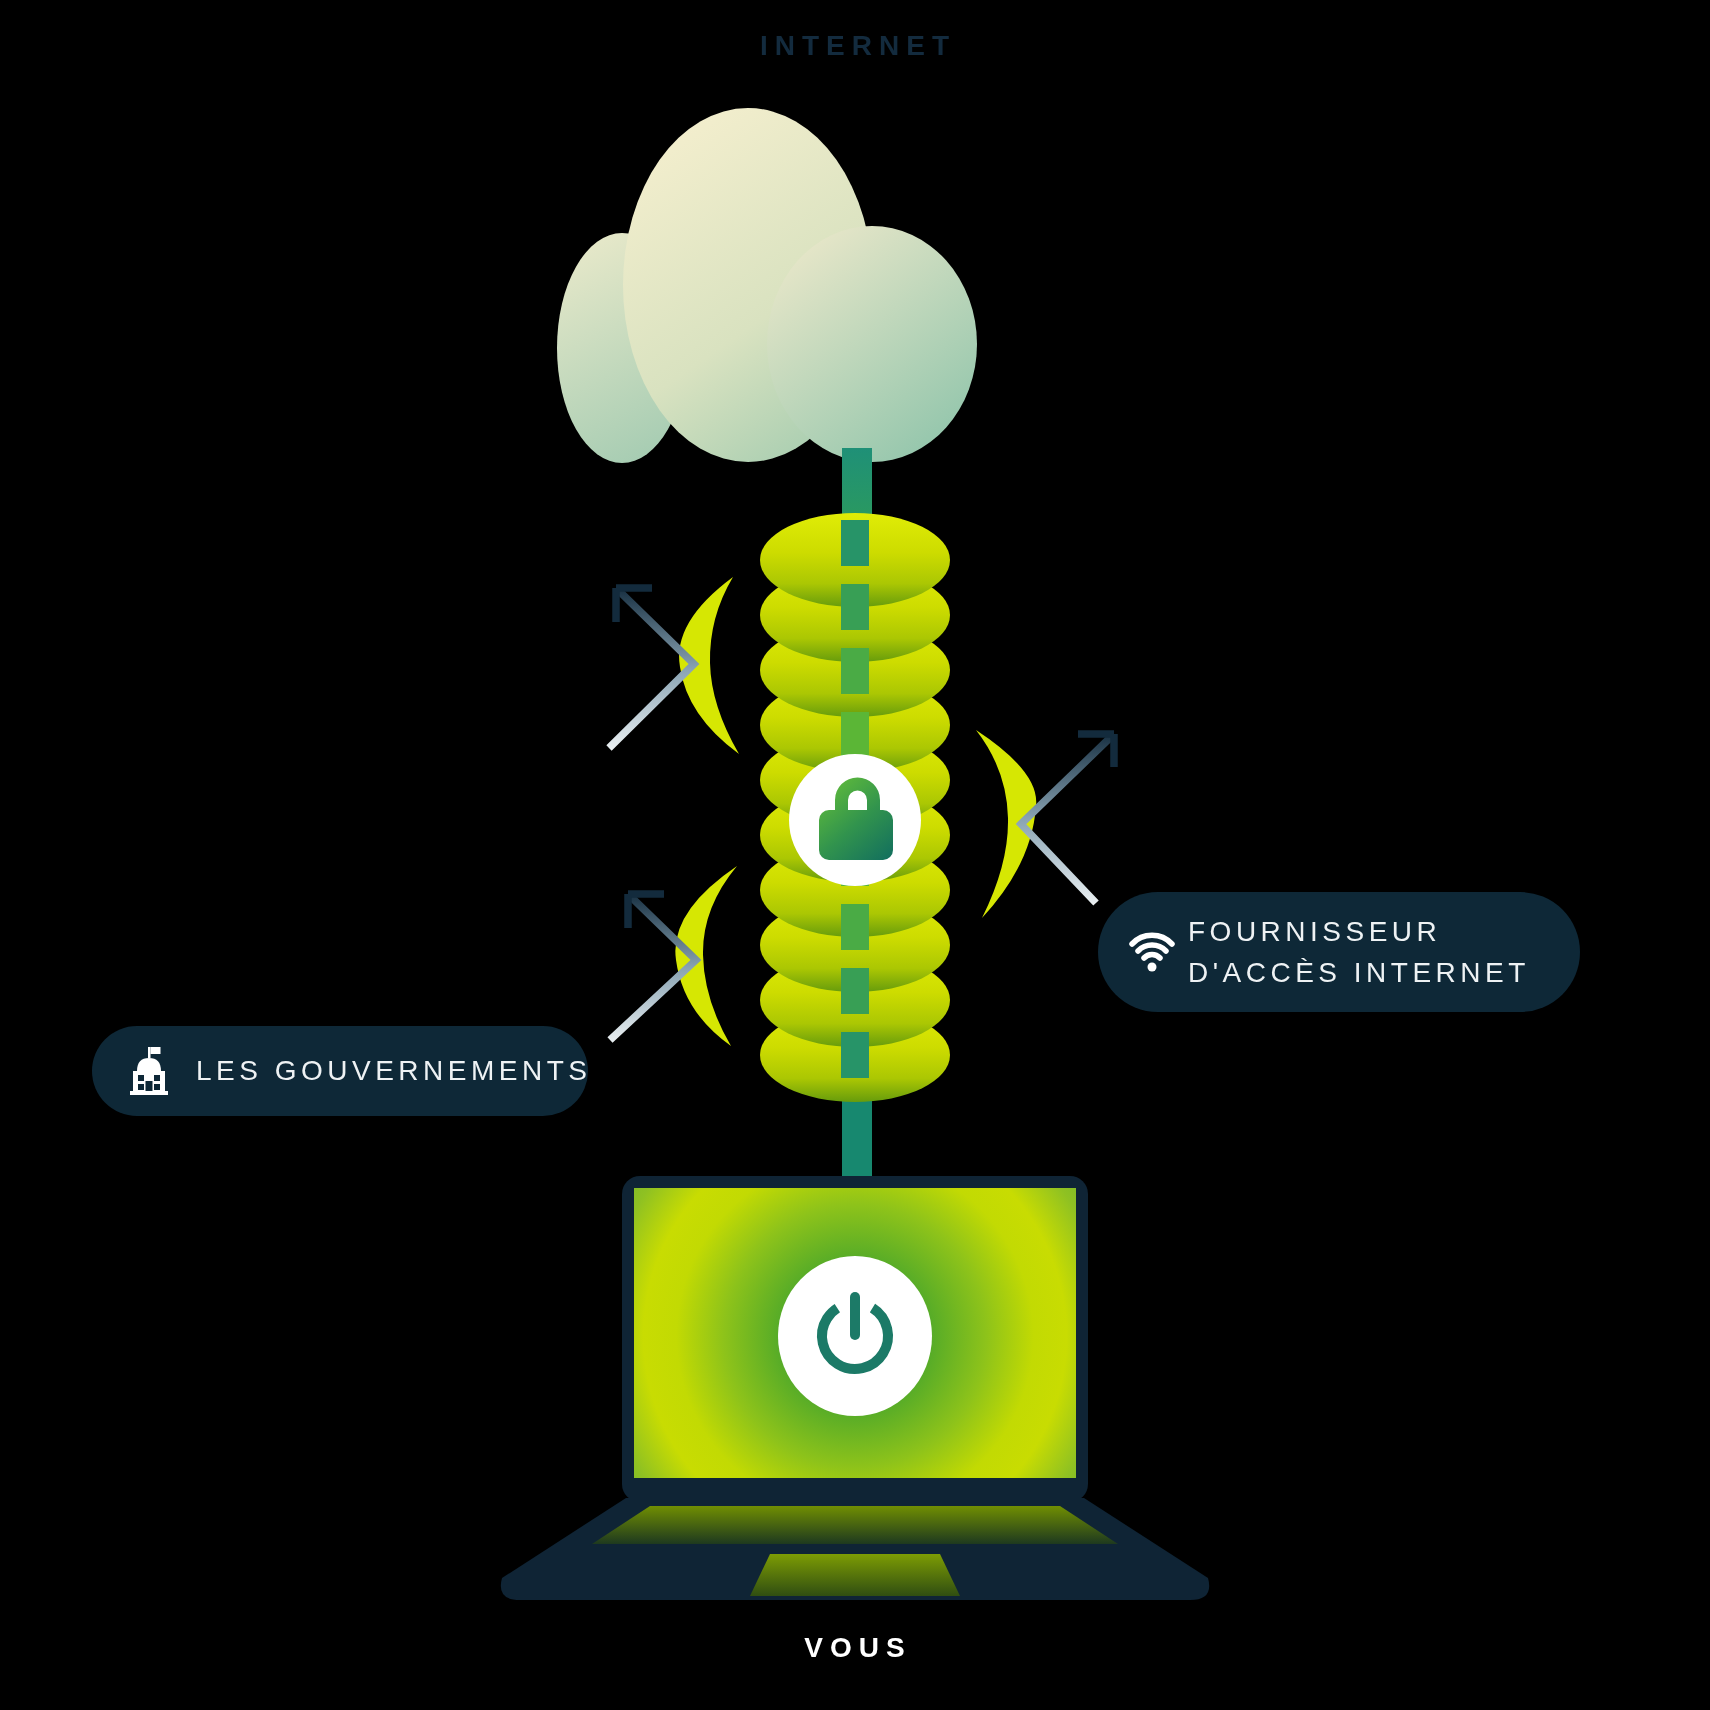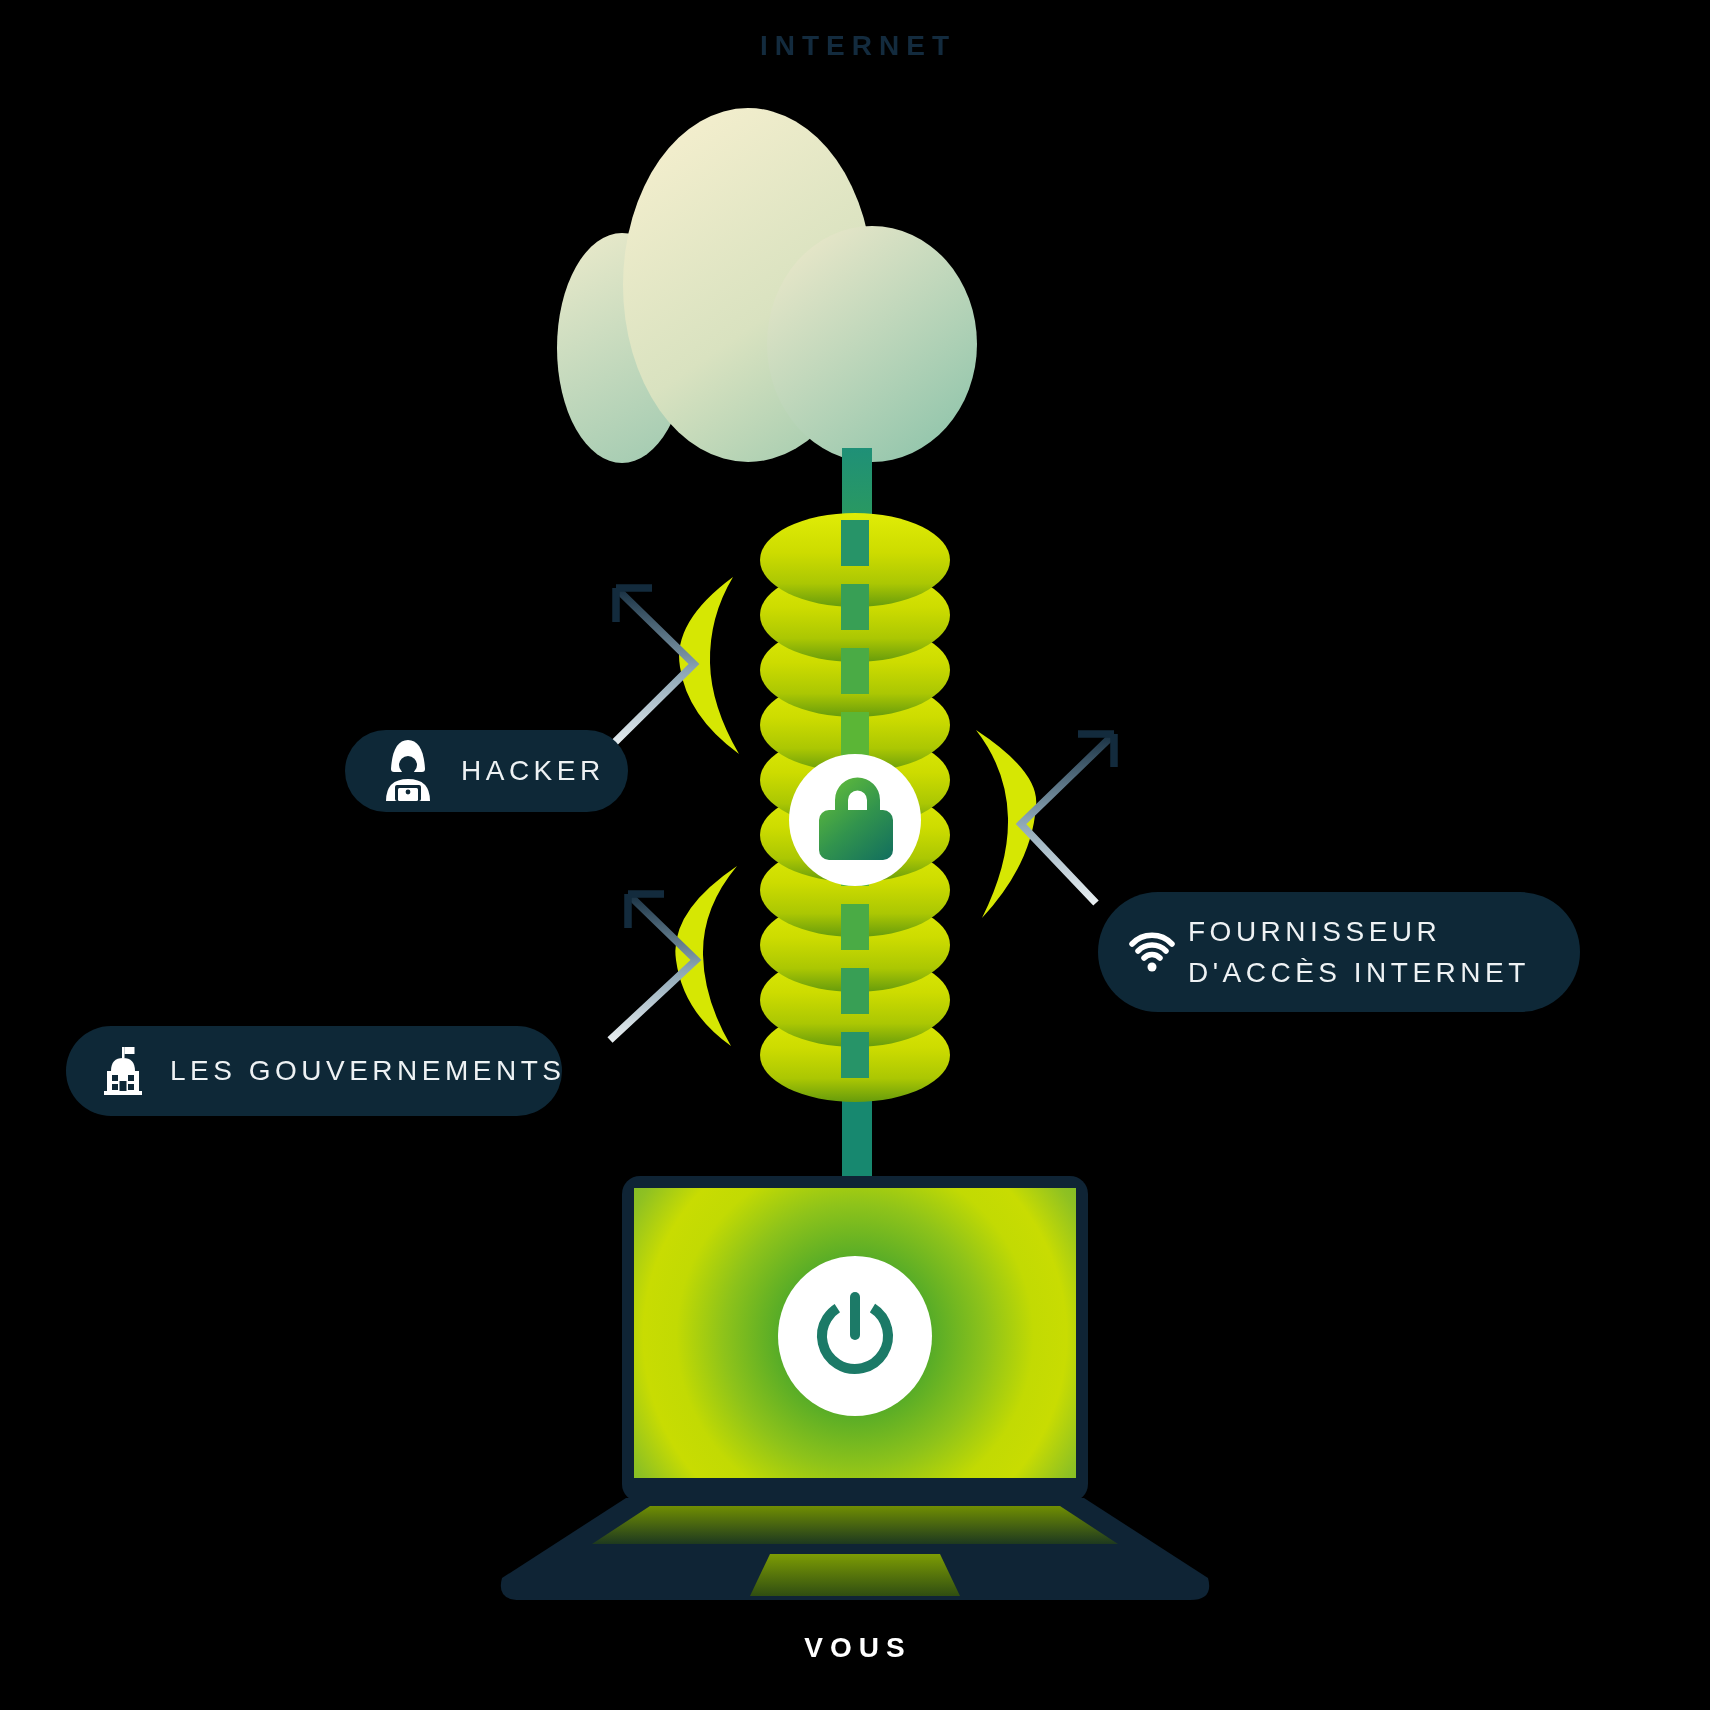--- a/index.html
+++ b/index.html
@@ -31,21 +31,21 @@
     font-size:28px;
     font-weight:500;
     letter-spacing:4.5px;
     line-height:1;
     box-sizing:border-box;
   }
   .pill .icon{flex:0 0 auto;display:flex;align-items:center;justify-content:center;}
   .pill-hacker{left:345px;top:730px;width:283px;height:82px;padding-left:36px;gap:26px;}
   .pill-isp{left:1098px;top:892px;width:482px;height:120px;padding-left:30px;gap:12px;}
   .pill-isp .lines{display:flex;flex-direction:column;gap:13px;}
-  .pill-gov{left:66px;top:1026px;width:496px;height:90px;padding-left:36px;gap:26px;}
+  .pill-gov{left:92px;top:1026px;width:496px;height:90px;padding-left:36px;gap:26px;}
   .nowrap{white-space:nowrap;}
 </style>
 </head>
 <body>
 
 <div class="stage">
 
   <svg class="art" width="1710" height="1710" viewBox="0 0 1710 1710">
     <defs>
       <linearGradient id="gCloudL" gradientUnits="userSpaceOnUse" x1="560" y1="210" x2="700" y2="470">
@@ -184,33 +184,20 @@
       <g>
         <ellipse cx="855" cy="1336" rx="77" ry="80" fill="#ffffff"></ellipse>
         <circle cx="855" cy="1336" r="33" fill="none" stroke="#1c7a67" stroke-width="10" stroke-dasharray="170 37" transform="rotate(-58 855 1336)"></circle>
         <rect x="850" y="1292" width="10" height="48" rx="5" fill="#1c7a67"></rect>
       </g>
     </g>
   </svg>
 
   <div class="axis-label label-internet">INTERNET</div>
 
-  <div class="pill pill-hacker">
-    <span class="icon">
-      <svg width="54" height="64" viewBox="0 0 54 64">
-        <path d="M27,1 C17,1 11,11 10,30 Q10,33 13,33 L41,33 Q44,33 44,30 C43,11 37,1 27,1 Z" fill="#ffffff"></path>
-        <circle cx="27" cy="26" r="9" fill="#0e2837"></circle>
-        <path d="M5,62 Q5,40 27,40 Q49,40 49,62 Z" fill="#ffffff"></path>
-        <rect x="14" y="46" width="26" height="16" rx="2" fill="#0e2837"></rect>
-        <rect x="17" y="49" width="20" height="13" rx="1.5" fill="#ffffff"></rect>
-        <circle cx="27" cy="53" r="2.4" fill="#0e2837"></circle>
-      </svg>
-    </span>
-    <span class="nowrap">HACKER</span>
-  </div>
 
   <div class="pill pill-isp">
     <span class="icon">
       <svg width="48" height="42" viewBox="0 0 48 42" fill="none" stroke="#ffffff" stroke-width="5.5" stroke-linecap="round">
         <path d="M16,27 a11,11 0 0 1 16,0"></path>
         <path d="M10,20 a19.5,19.5 0 0 1 28,0"></path>
         <path d="M4,13 a27.5,27.5 0 0 1 40,0"></path>
         <circle cx="24" cy="36" r="4.5" fill="#ffffff" stroke="none"></circle>
       </svg>
     </span>

